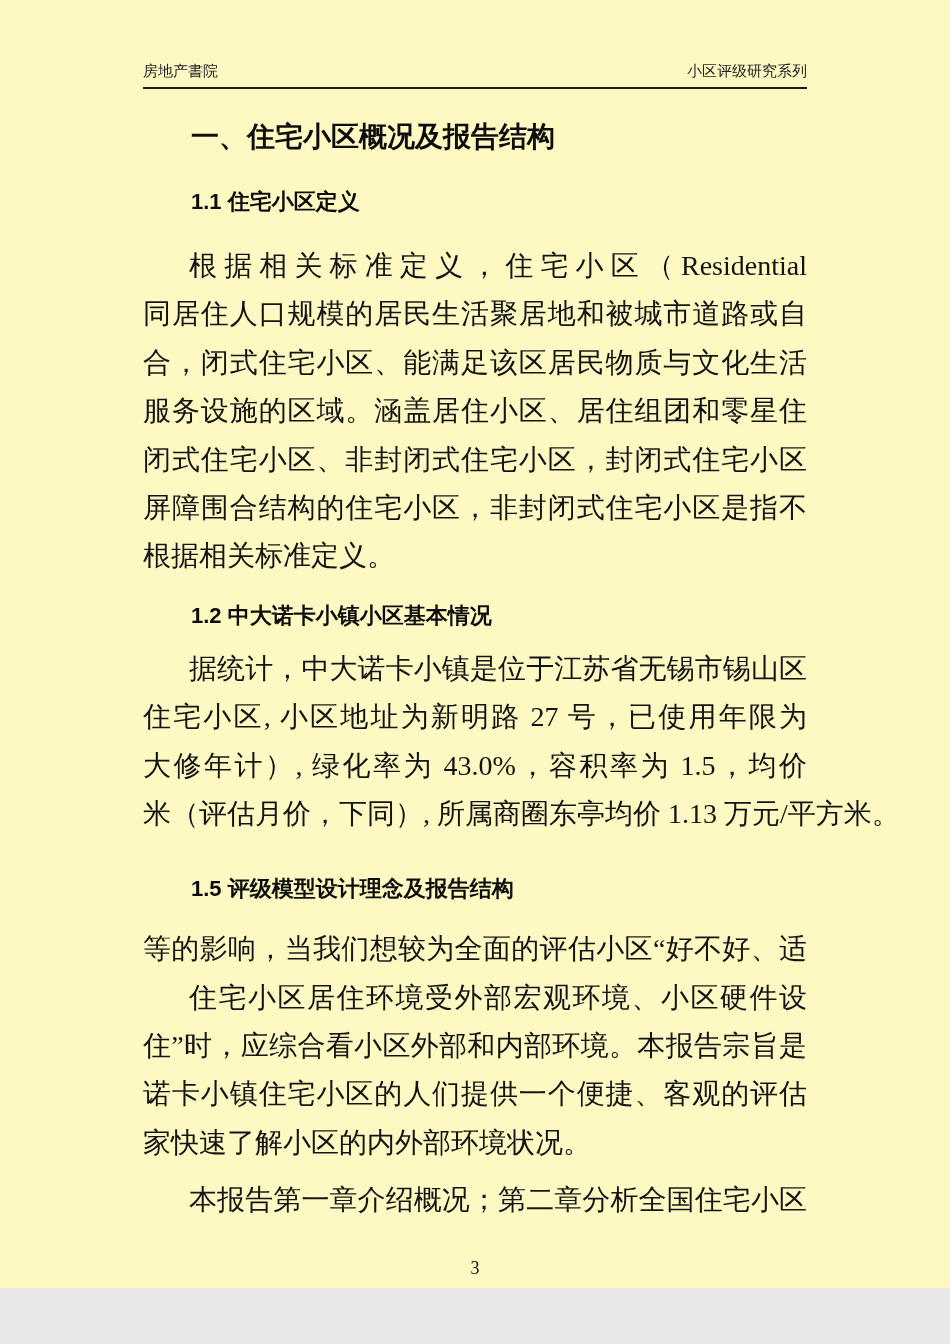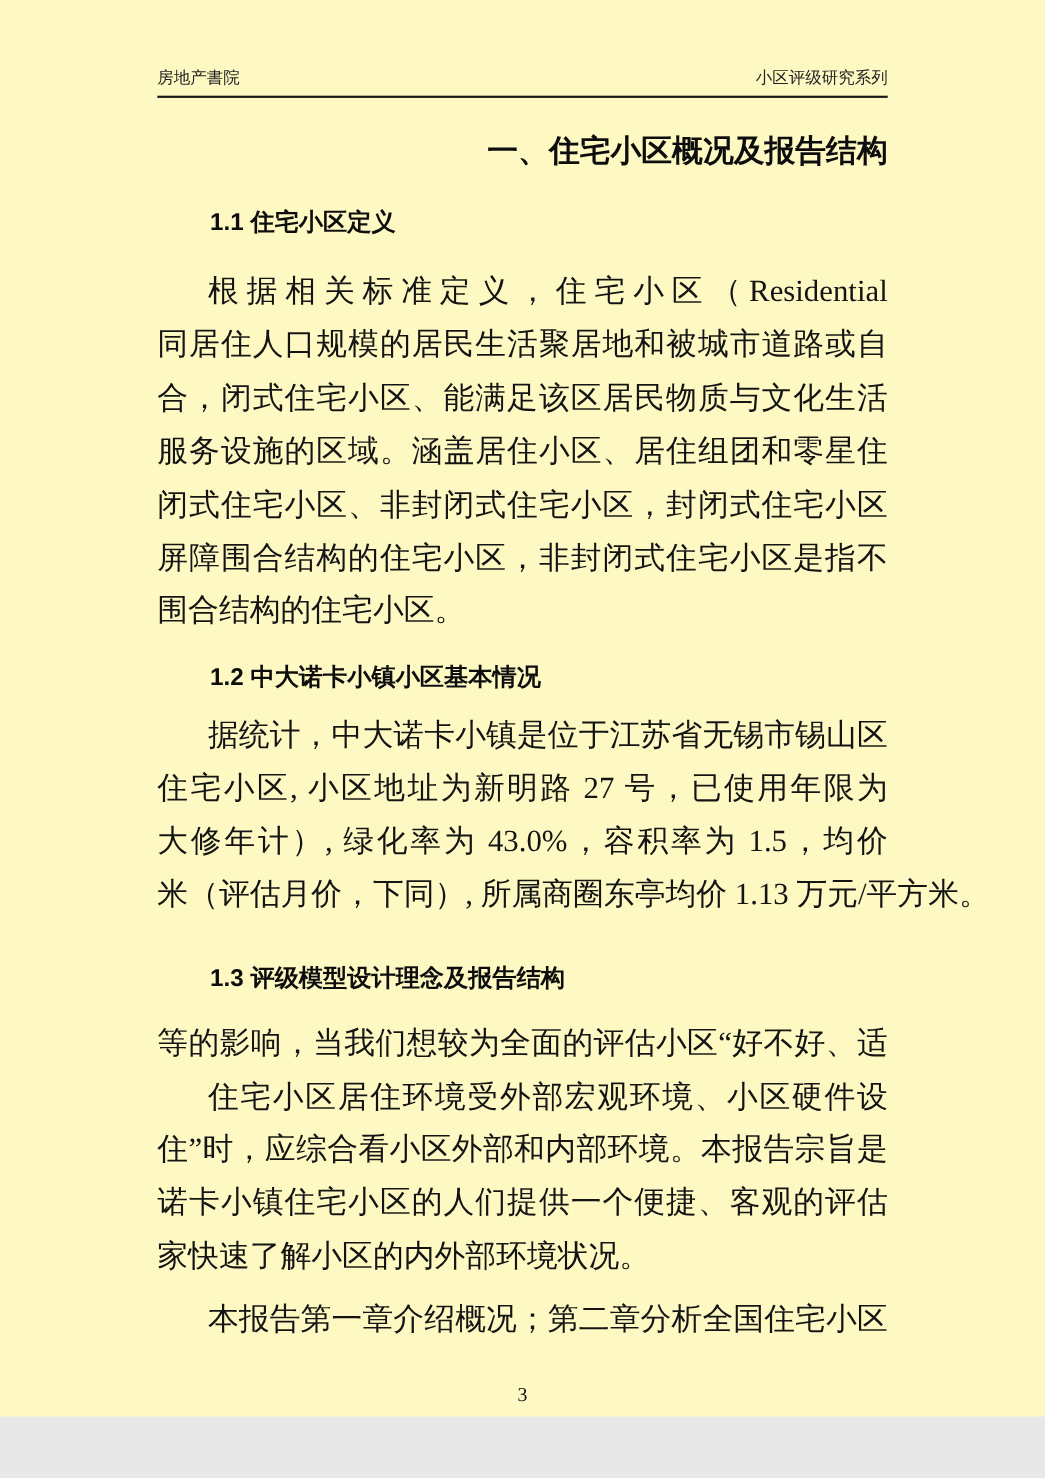--- a/index.html
+++ b/index.html
@@ -30,21 +30,20 @@
   }
   
   .chapter-heading {
     margin: 33px 143px 0;
     padding-left: 48px;
     font-family: "Liberation Sans", "DejaVu Sans", sans-serif;
     font-weight: 700;
     font-size: 28px;
     line-height: 30px;
     color: #0d0d0d;
-    text-align: right;
   }
   .section-heading {
     margin: 36px 143px 0;
     padding-left: 48px;
     font-family: "Liberation Sans", "DejaVu Sans", sans-serif;
     font-weight: 700;
     font-size: 22px;
     line-height: 27px;
     color: #0d0d0d;
   }
@@ -91,33 +90,33 @@
 
   <div class="section-heading s1">1.1 住宅小区定义</div>
 
   <div class="para p1">
     <div class="line first just">根据相关标准定义，住宅小区（Residential District）指不</div>
     <div class="line just">同居住人口规模的居民生活聚居地和被城市道路或自然分界线所围</div>
     <div class="line just">合，闭式住宅小区、能满足该区居民物质与文化生活所需的公共</div>
     <div class="line just">服务设施的区域。涵盖居住小区、居住组团和零星住宅。可分为封</div>
     <div class="line just">闭式住宅小区、非封闭式住宅小区，封闭式住宅小区是指具有实体</div>
     <div class="line just">屏障围合结构的住宅小区，非封闭式住宅小区是指不具有实体屏障</div>
-    <div class="line last">围合结构的住宅小区。</div>
+    <div class="line last">根据相关标准定义。</div>
   </div>
 
   <div class="section-heading s2">1.2 中大诺卡小镇小区基本情况</div>
 
   <div class="para p2">
     <div class="line first just">据统计，中大诺卡小镇是位于江苏省无锡市锡山区东亭板块的</div>
     <div class="line just">住宅小区, 小区地址为新明路 27 号，已使用年限为 12.0 年（按最近</div>
     <div class="line just">大修年计）, 绿化率为 43.0%，容积率为 1.5，均价 1.32 万元/平方</div>
     <div class="line last">米（评估月价，下同）, 所属商圈东亭均价 1.13 万元/平方米。</div>
   </div>
 
-  <div class="section-heading s3">1.3 评级模型设计理念及报告结构</div>
+  <div class="section-heading s3">1.5 评级模型设计理念及报告结构</div>
 
   <div class="para p3">
     <div class="line just">等的影响，当我们想较为全面的评估小区“好不好、适不适合居</div>
     <div class="line first just">住宅小区居住环境受外部宏观环境、小区硬件设施、物业管理</div>
     <div class="line just">住”时，应综合看小区外部和内部环境。本报告宗旨是为关注中大</div>
     <div class="line just">诺卡小镇住宅小区的人们提供一个便捷、客观的评估工具，帮助大</div>
     <div class="line last">家快速了解小区的内外部环境状况。</div>
   </div>
 
   <div class="para p4">

